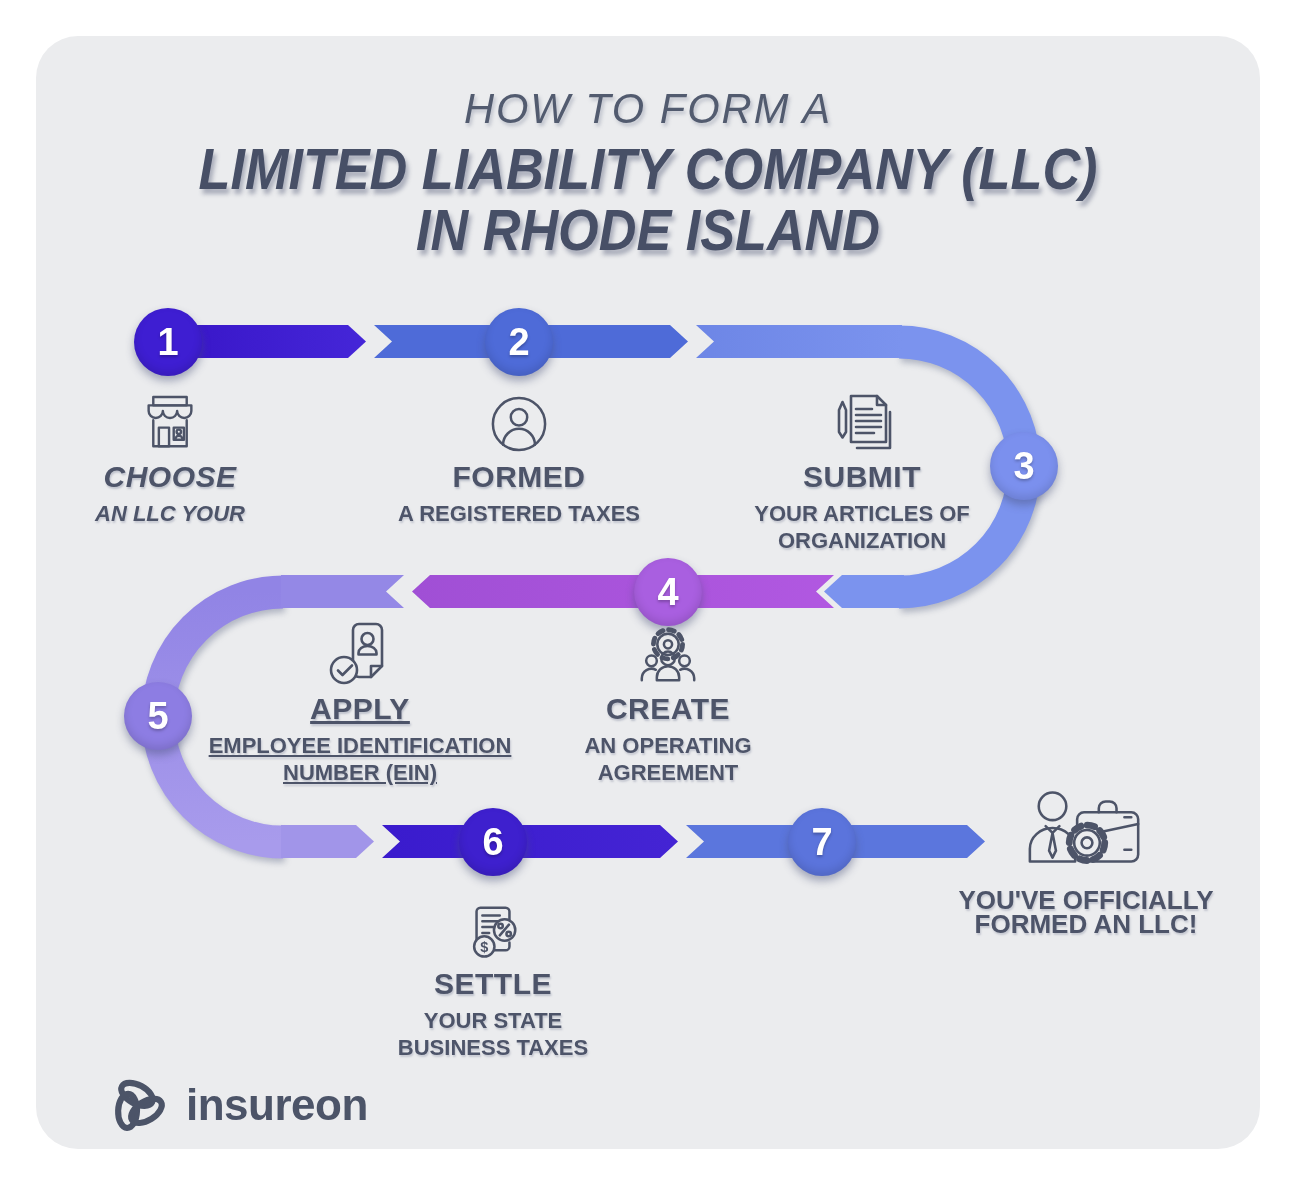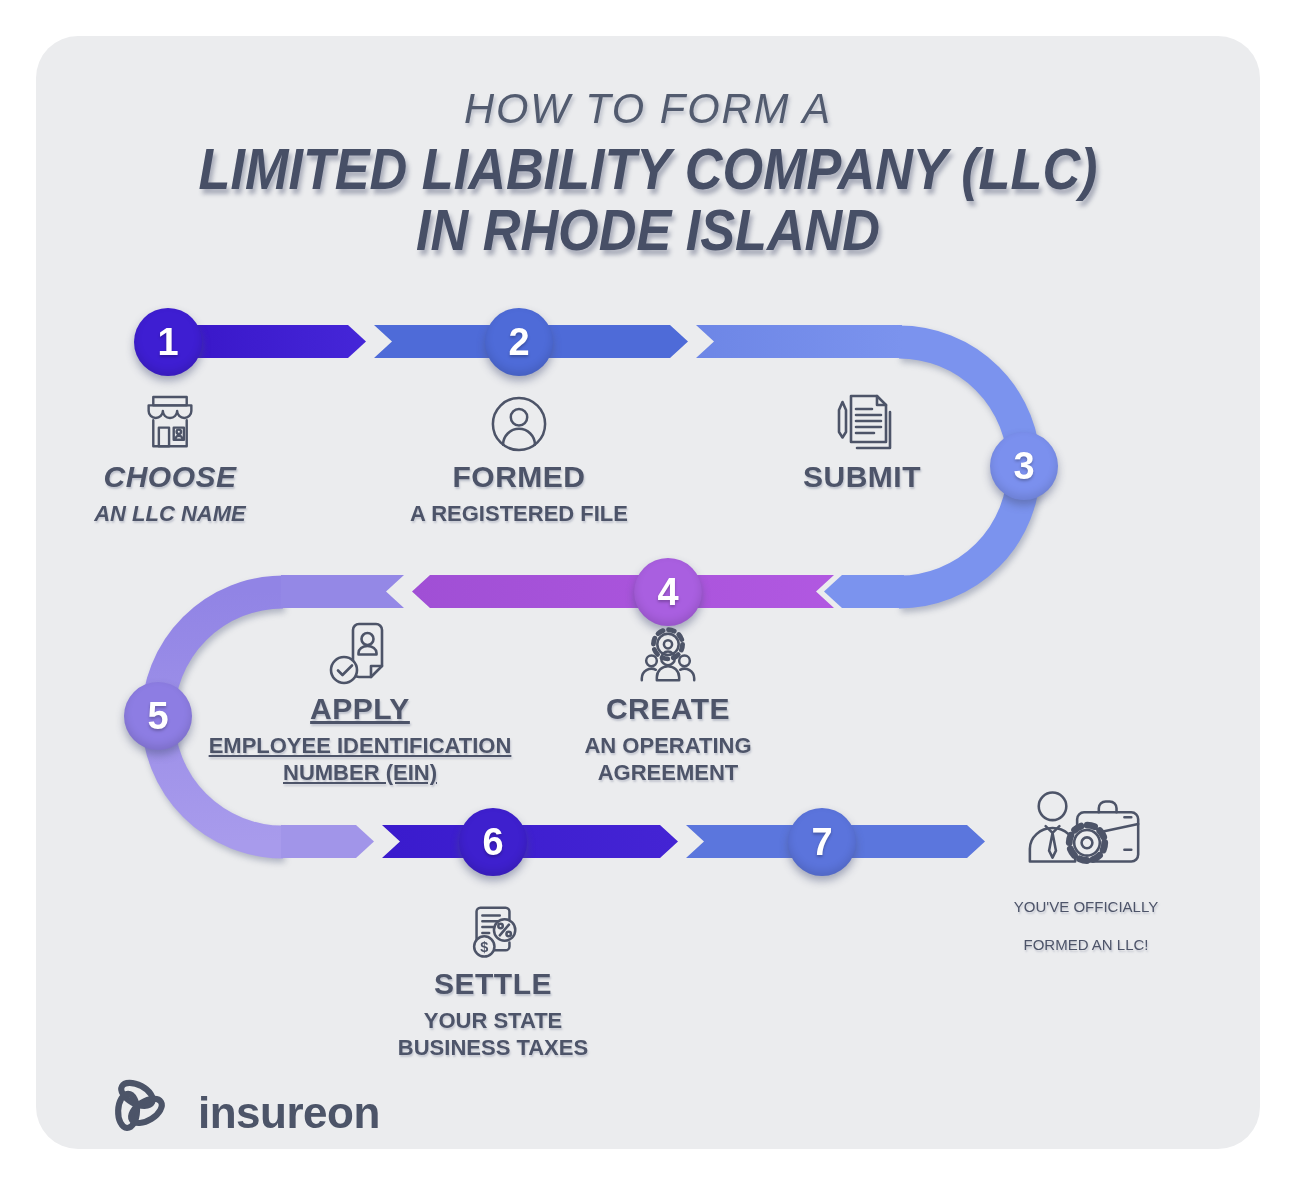--- a/index.html
+++ b/index.html
@@ -58,25 +58,25 @@
   #step1{left:40px;top:386px;width:260px;font-style:italic;}
   #step2{left:389px;top:386px;width:260px;}
   #step3{left:712px;top:386px;width:300px;}
   #step4{left:538px;top:618px;width:260px;}
   #step5{left:195px;top:618px;width:330px;text-decoration:underline;}
   #step6{left:363px;top:893px;width:260px;}
   #step7{left:647px;top:893px;width:350px;}
 
   #finale{position:absolute;left:950px;top:782px;width:272px;text-align:center;color:#4d5469;}
   #finale .icon{display:flex;justify-content:center;height:96px;margin-bottom:10px;}
-  #finale .msg{font-size:15px;font-weight:400;line-height:38px;white-space:pre-line;
+  #finale .msg{font-size:26px;font-weight:700;line-height:24px;white-space:pre-line;
     text-shadow:1px 2px 2px rgba(125,132,155,.35);}
 
   
-  #footer{position:absolute;left:98px;top:1072px;display:flex;align-items:flex-end;gap:22px;color:#4c5468;}
+  #footer{position:absolute;left:98px;top:1072px;display:flex;align-items:center;gap:10px;color:#4c5468;}
   #brand{font-size:44px;font-weight:700;letter-spacing:-.5px;}
 
   svg.lineicon{stroke:#4d5468;fill:none;stroke-width:2.6;stroke-linecap:round;stroke-linejoin:round;}
 </style>
 </head>
 <body>
 
 <div id="stage">
   <div id="card"></div>
 
@@ -123,46 +123,48 @@
       <rect x="10" y="3" width="36" height="9"></rect>
       <path d="M5 12 h46 v6 a7.6 7.6 0 0 1 -15.3 0 a7.7 7.7 0 0 1 -15.4 0 A7.6 7.6 0 0 1 5 18 z"></path>
       <path d="M10 28 v28 h36 v-28"></path>
       <rect x="16" y="36" width="11" height="20"></rect>
       <rect x="32" y="36" width="11" height="13"></rect>
       <circle cx="37.5" cy="40.5" r="2.4"></circle>
       <path d="M33.8 48.6 a3.8 3.8 0 0 1 7.6 0"></path>
     </svg>
       </div>
     <div class="step-title">CHOOSE</div>
-    <div class="step-sub">AN LLC NAME</div>
+    <div class="step-sub">AN LLC YOUR</div>
   </div>
 
   <div class="step" id="step2">
     <div class="icon">
         <svg class="lineicon" width="58" height="60" viewBox="0 0 60 60">
       <circle cx="30" cy="30" r="27"></circle>
       <circle cx="30" cy="23" r="8.5"></circle>
       <path d="M13.5 51.5 a16.5 16.5 0 0 1 33 0"></path>
     </svg>
       </div>
     <div class="step-title">FORMED</div>
-    <div class="step-sub">A REGISTERED FILE</div>
+    <div class="step-sub">A REGISTERED TAXES</div>
   </div>
 
   <div class="step" id="step3">
     <div class="icon">
         <svg class="lineicon" width="66" height="62" viewBox="0 0 66 62">
       <path d="M10 18 l3.5 -8 l3.5 8 v22 l-3.5 5.5 l-3.5 -5.5 z"></path>
       <path d="M61 20 v36 h-33"></path>
       <path d="M22 4 h26 l9 9 v37 h-35 z"></path>
       <path d="M48 4 v9 h9"></path>
       <path d="M27 17 h16 M27 23 h25 M27 29 h25 M27 35 h25 M27 41 h18"></path>
     </svg>
       </div>
     <div class="step-title">SUBMIT</div>
+    <div class="step-sub">YOUR ARTICLES OF
+ORGANIZATION</div>
   </div>
 
   <div class="step" id="step4">
     <div class="icon">
         <svg class="lineicon" width="66" height="62" viewBox="0 0 68 62">
       <circle cx="34" cy="20" r="15" stroke-width="5" stroke-dasharray="6 5.8"></circle>
       <circle cx="34" cy="20" r="11"></circle>
       <circle cx="34" cy="20" r="4.2"></circle>
       <circle cx="17" cy="37" r="5.5"></circle>
       <circle cx="51" cy="37" r="5.5"></circle>

